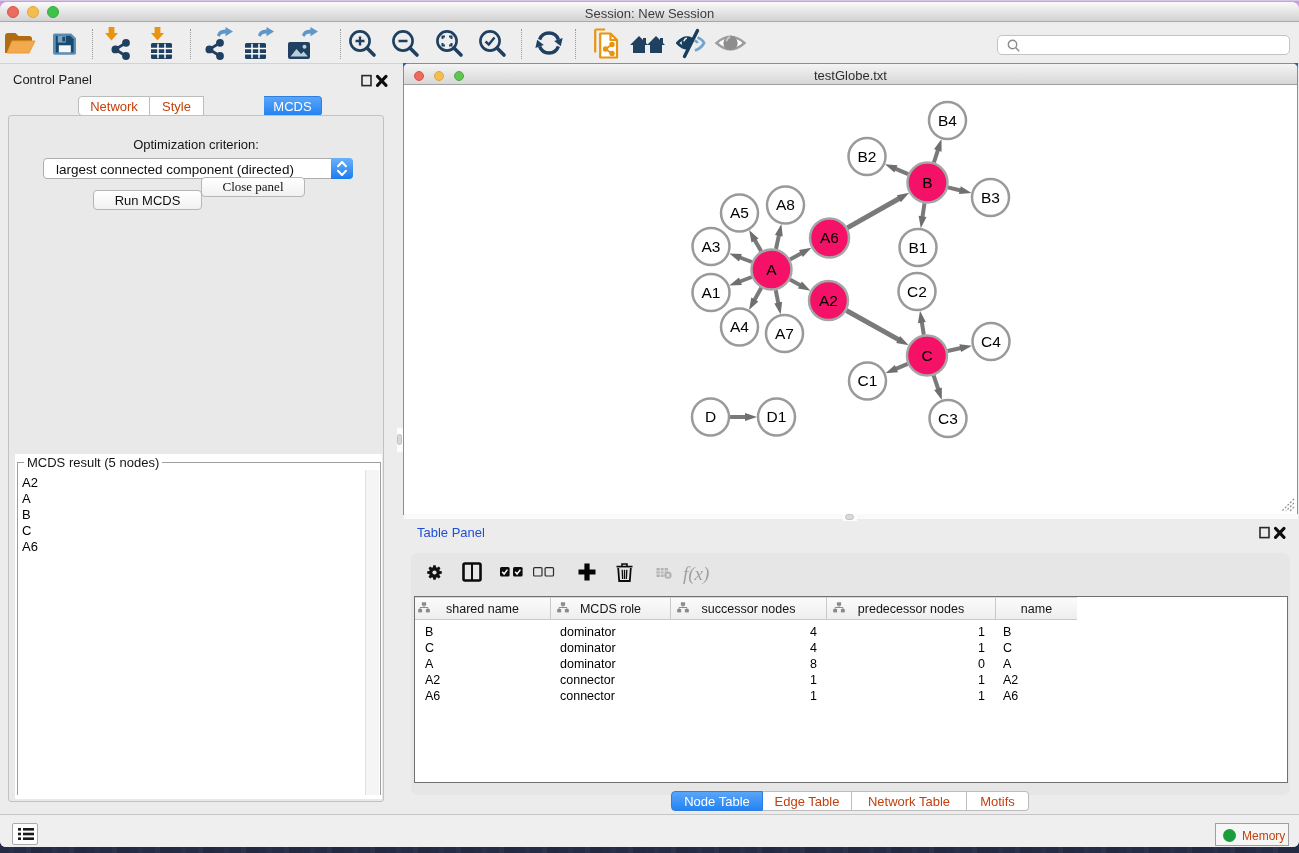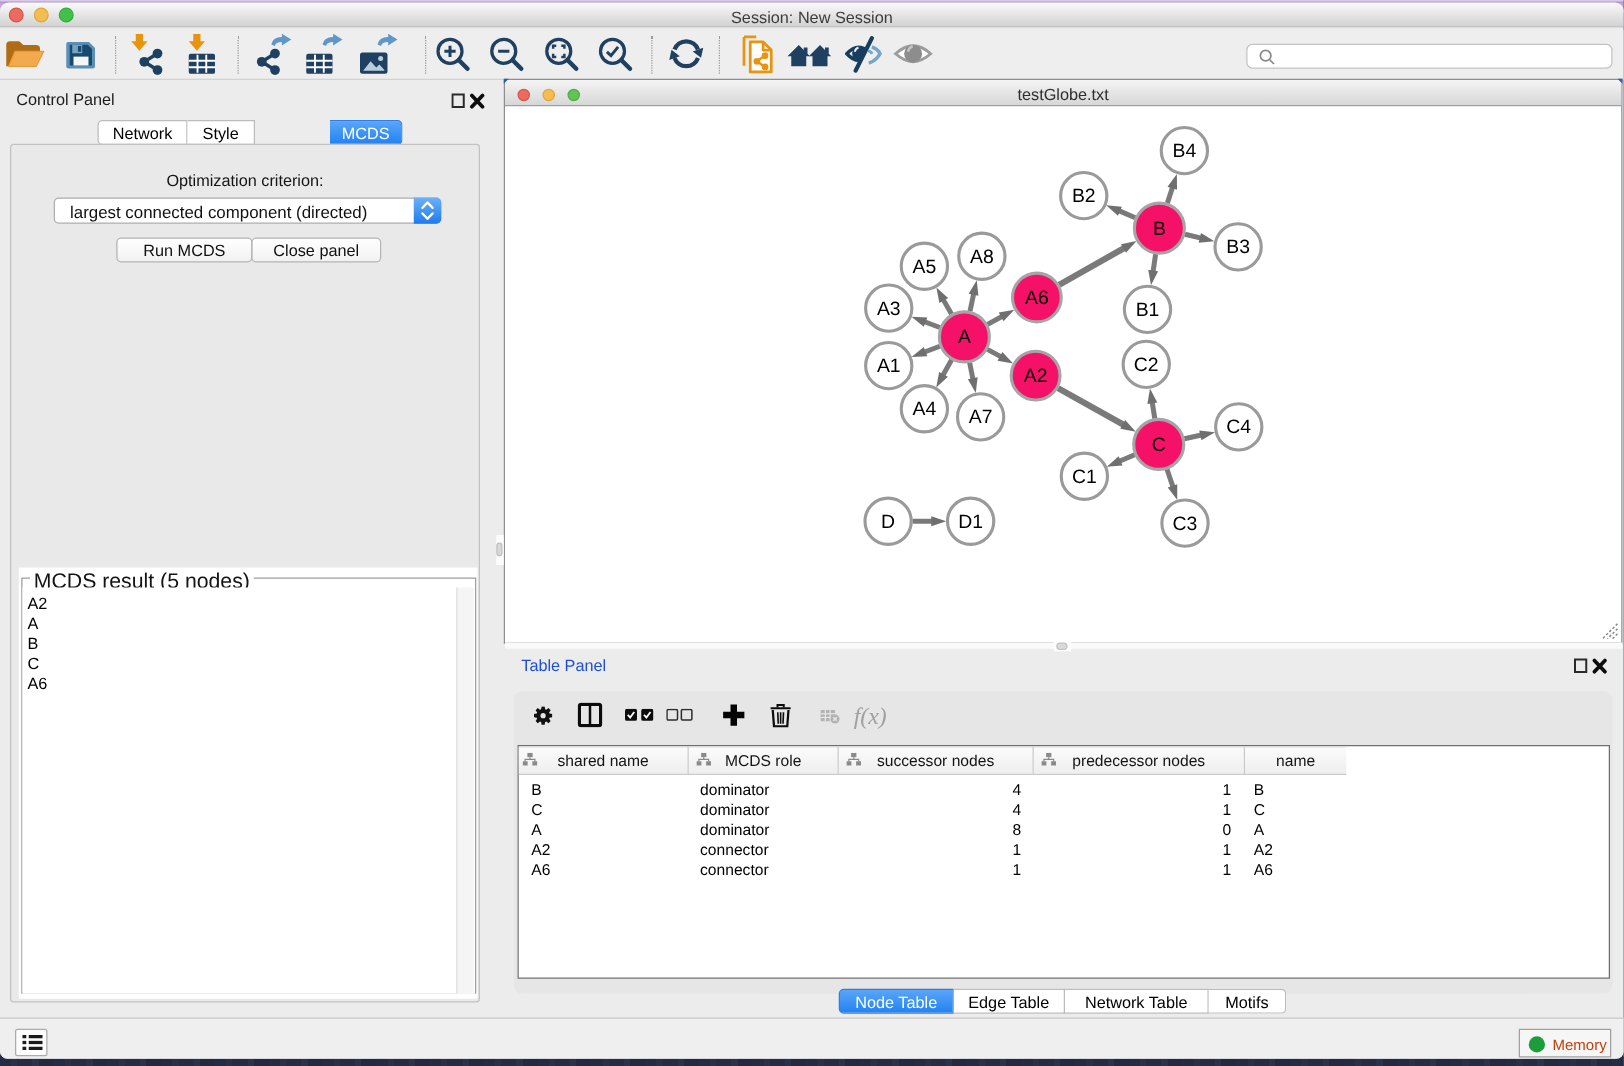--- a/index.html
+++ b/index.html
@@ -23,40 +23,40 @@
 .tsep { position:absolute; top:5px; height:30px; width:0; border-left:1px dotted #9a9a9a; }
 .ticon { position:absolute; top:4px; }
 #searchbox { position:absolute; left:997px; top:11px; width:293px; height:20px; background:#fff;
   border:1px solid #c3c3c3; border-radius:5px; }
 
 #statusbar { position:absolute; top:812px; left:0; width:1299px; height:33px; background:#efefef;
   border-top:1px solid #c6c6c6; }
 
 #ctrlTitle { position:absolute; left:13px; top:70px; font-size:13px; color:#1c1c1c; }
 .tabrow { position:absolute; height:20px; display:flex; }
-.tab { height:20px; font-size:13px; color:#000000; background:#fff; border:1px solid #bcbcbc;
+.tab { height:20px; font-size:13px; color:#c2410c; background:#fff; border:1px solid #bcbcbc;
   border-left:none; display:flex; align-items:center; justify-content:center; }
 .tab.first { border-left:1px solid #bcbcbc; border-radius:4px 0 0 4px; }
 .tab.last { border-radius:0 4px 4px 0;text-align:center; }
 .tab.sel { background:linear-gradient(#5aa5f8,#2383f4); color:#fff; border-color:#2f7fe0; }
 #cpPane { position:absolute; left:8px; top:113px; width:376px; height:687px;
   background:#e9e9e9; border:1px solid #c2c2c2; border-radius:3px; }
 #optLabel { position:absolute; left:0; top:135px; width:392px; text-align:center; font-size:13px; color:#141414; }
 #combo { position:absolute; left:43px; top:156px; width:310px; height:21px; background:#fff;
   border:1px solid #adadad; border-radius:4px; }
 #combo .cap { position:absolute; right:-1px; top:-1px; width:22px; height:21px; border-radius:0 4px 4px 0;
   background:linear-gradient(#6cb1f9,#1d7bf0); }
 #combo .txt { position:absolute; left:12px; top:3px; font-size:13.5px; color:#101010; }
 .btn { position:absolute; height:20px; background:linear-gradient(#ffffff,#f1f1f1);
   border:1px solid #b5b5b5; border-radius:4px; font-size:13px; color:#111;
   display:flex; align-items:center; justify-content:center; }
 #groupbox { position:absolute; left:17px; top:460px; width:364px; height:333px;
   border:1px solid #9e9e9e; }
 #grouptitle { position:absolute; left:24px; top:453px; background:#ffffff; padding:0 3px;
-  font-size:17px; color:#141414; }
+  font-size:13px; color:#141414; }
 #mcdsList { position:absolute; left:18px; top:468px; width:362px; height:325px; background:#fff; }
 #mcdsList .sb { position:absolute; right:1px; top:0px; width:14px; height:325px; background:#f5f5f5;
   border-left:1px solid #e0e0e0; }
 #mcdsList .items { position:absolute; left:4px; top:5px; font-size:13px; color:#000; line-height:16px; }
 #cpBtnIcon { position:absolute; left:12px; top:821px; width:26px; height:22px; background:#fdfdfd;
   border:1px solid #ababab; border-radius:2px; }
 
 #netwin { position:absolute; left:403px; top:61px; width:895px; height:452px;
   border:1px solid #8d8d8d; background:#fff; }
 #nettitle { position:absolute; left:0; top:0; width:100%; height:21px;
@@ -262,21 +262,21 @@
   <div id="combo">
     <div class="txt">largest connected component (directed)</div>
     <div class="cap">
       <svg width="22" height="21" viewBox="0 0 22 21">
         <path d="M7 8.2 L11 4 L15 8.2" fill="none" stroke="#fff" stroke-width="2" stroke-linecap="round" stroke-linejoin="round"></path>
         <path d="M7 12.8 L11 17 L15 12.8" fill="none" stroke="#fff" stroke-width="2" stroke-linecap="round" stroke-linejoin="round"></path>
       </svg>
     </div>
   </div>
   <div class="btn" style="left:93px; top:188px; width:109px;">Run MCDS</div>
-  <div class="btn" style="left:201px; top:188px; width:104px;">Close panel</div>
+  <div class="btn" style="left:201px; top:175px; width:104px;font-family:Liberation Serif, serif;">Close panel</div>
   <div class="abs" style="left:15px; top:452px; width:367px; height:345px; background:#ffffff;"></div>
   <div id="groupbox"></div>
   <div id="grouptitle">MCDS result (5 nodes)</div>
   <div id="mcdsList">
     <div class="sb"></div>
     <div class="items">A2<br>A<br>B<br>C<br>A6</div>
   </div>
 
   <div id="netwin">
     <div id="nettitle">

